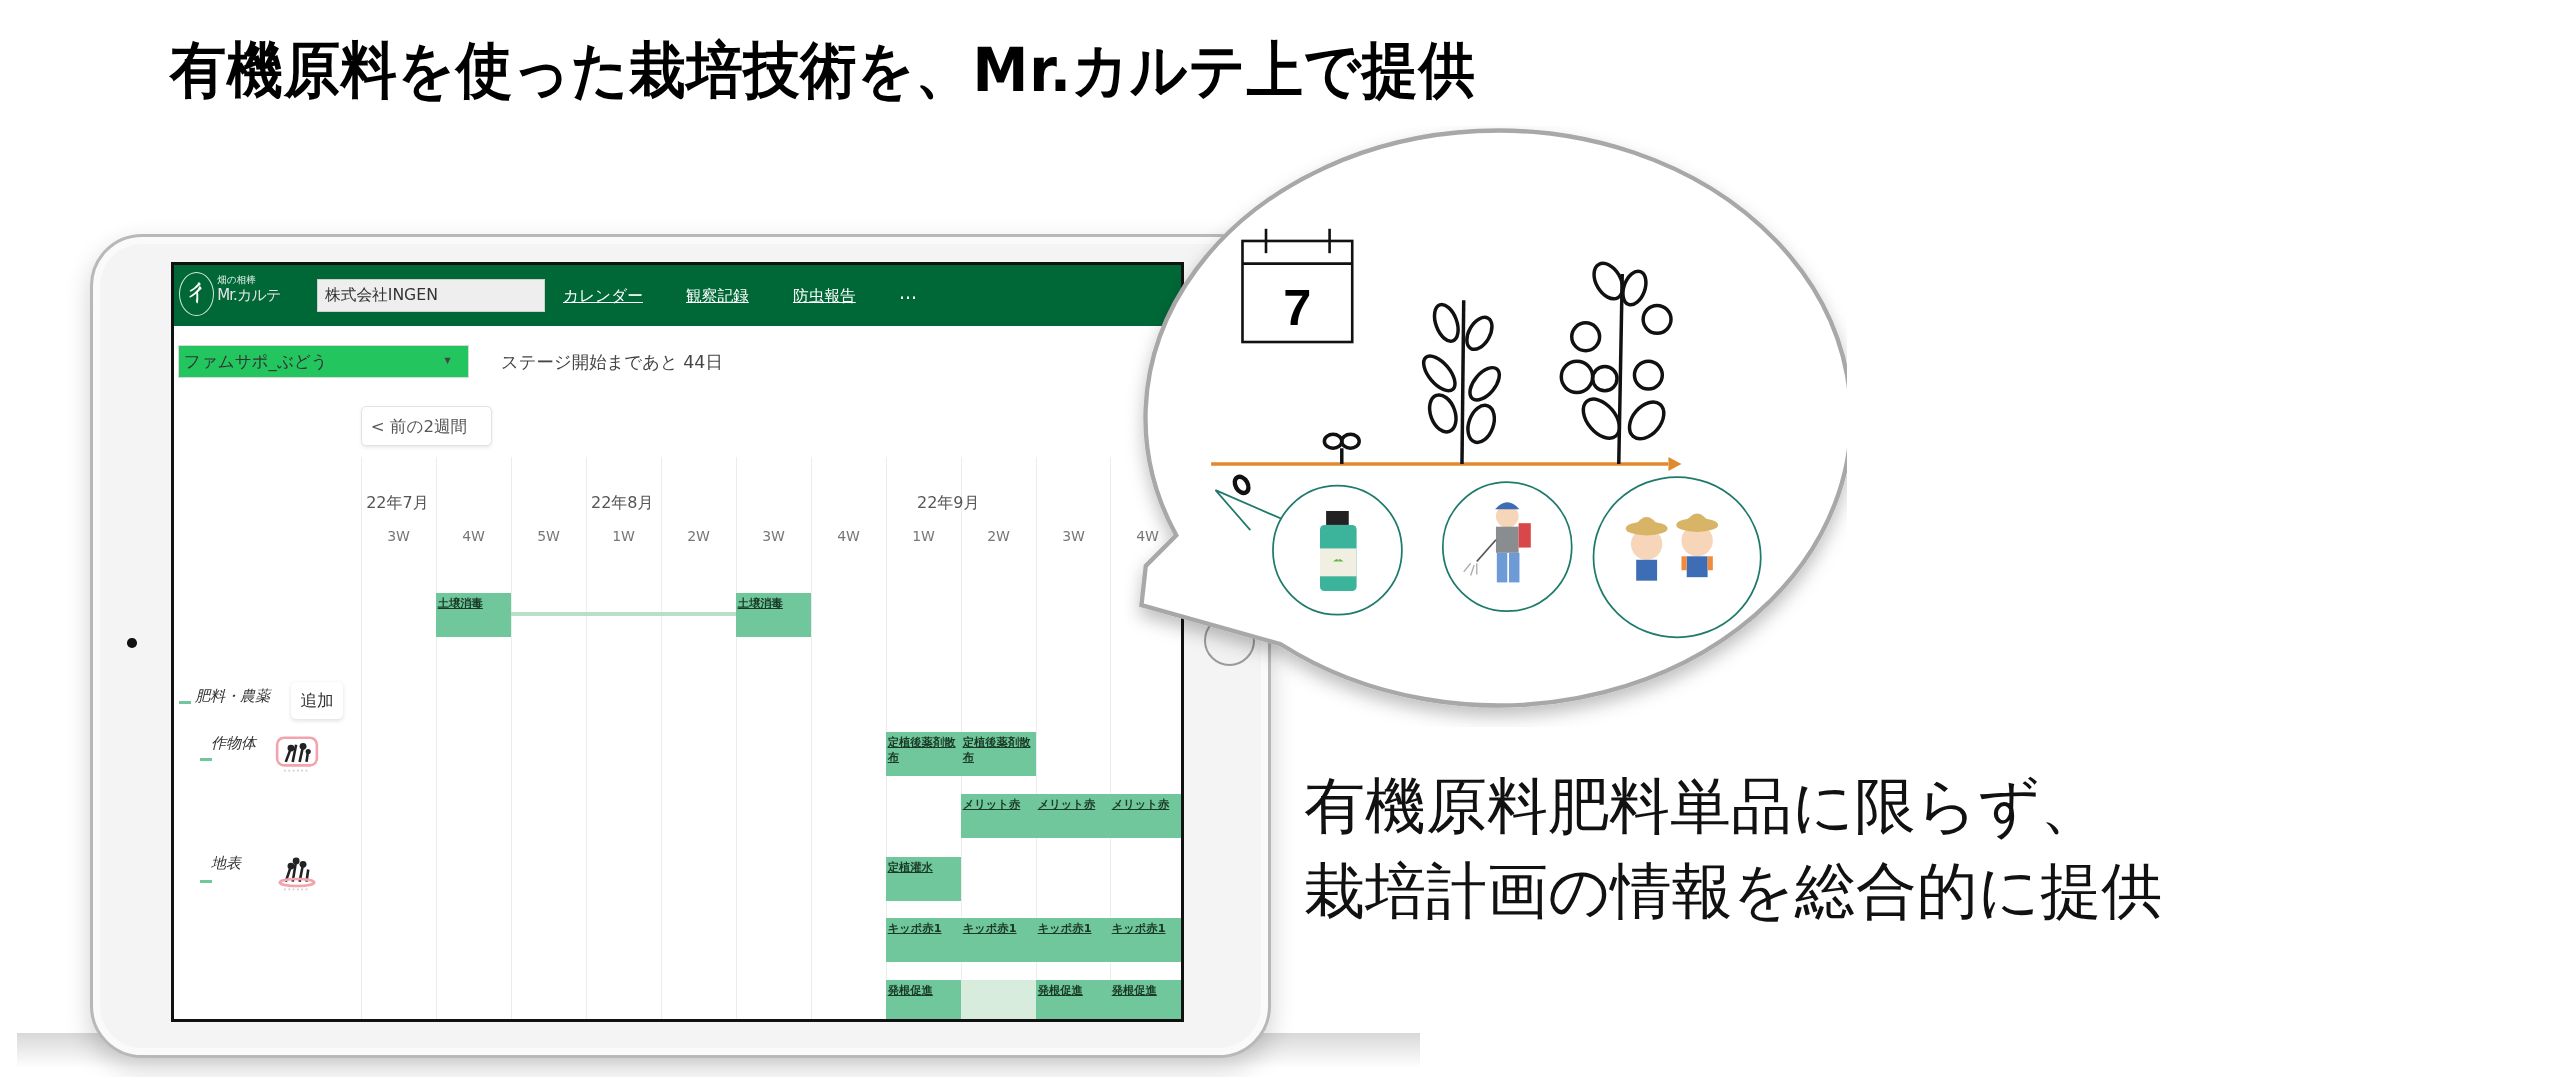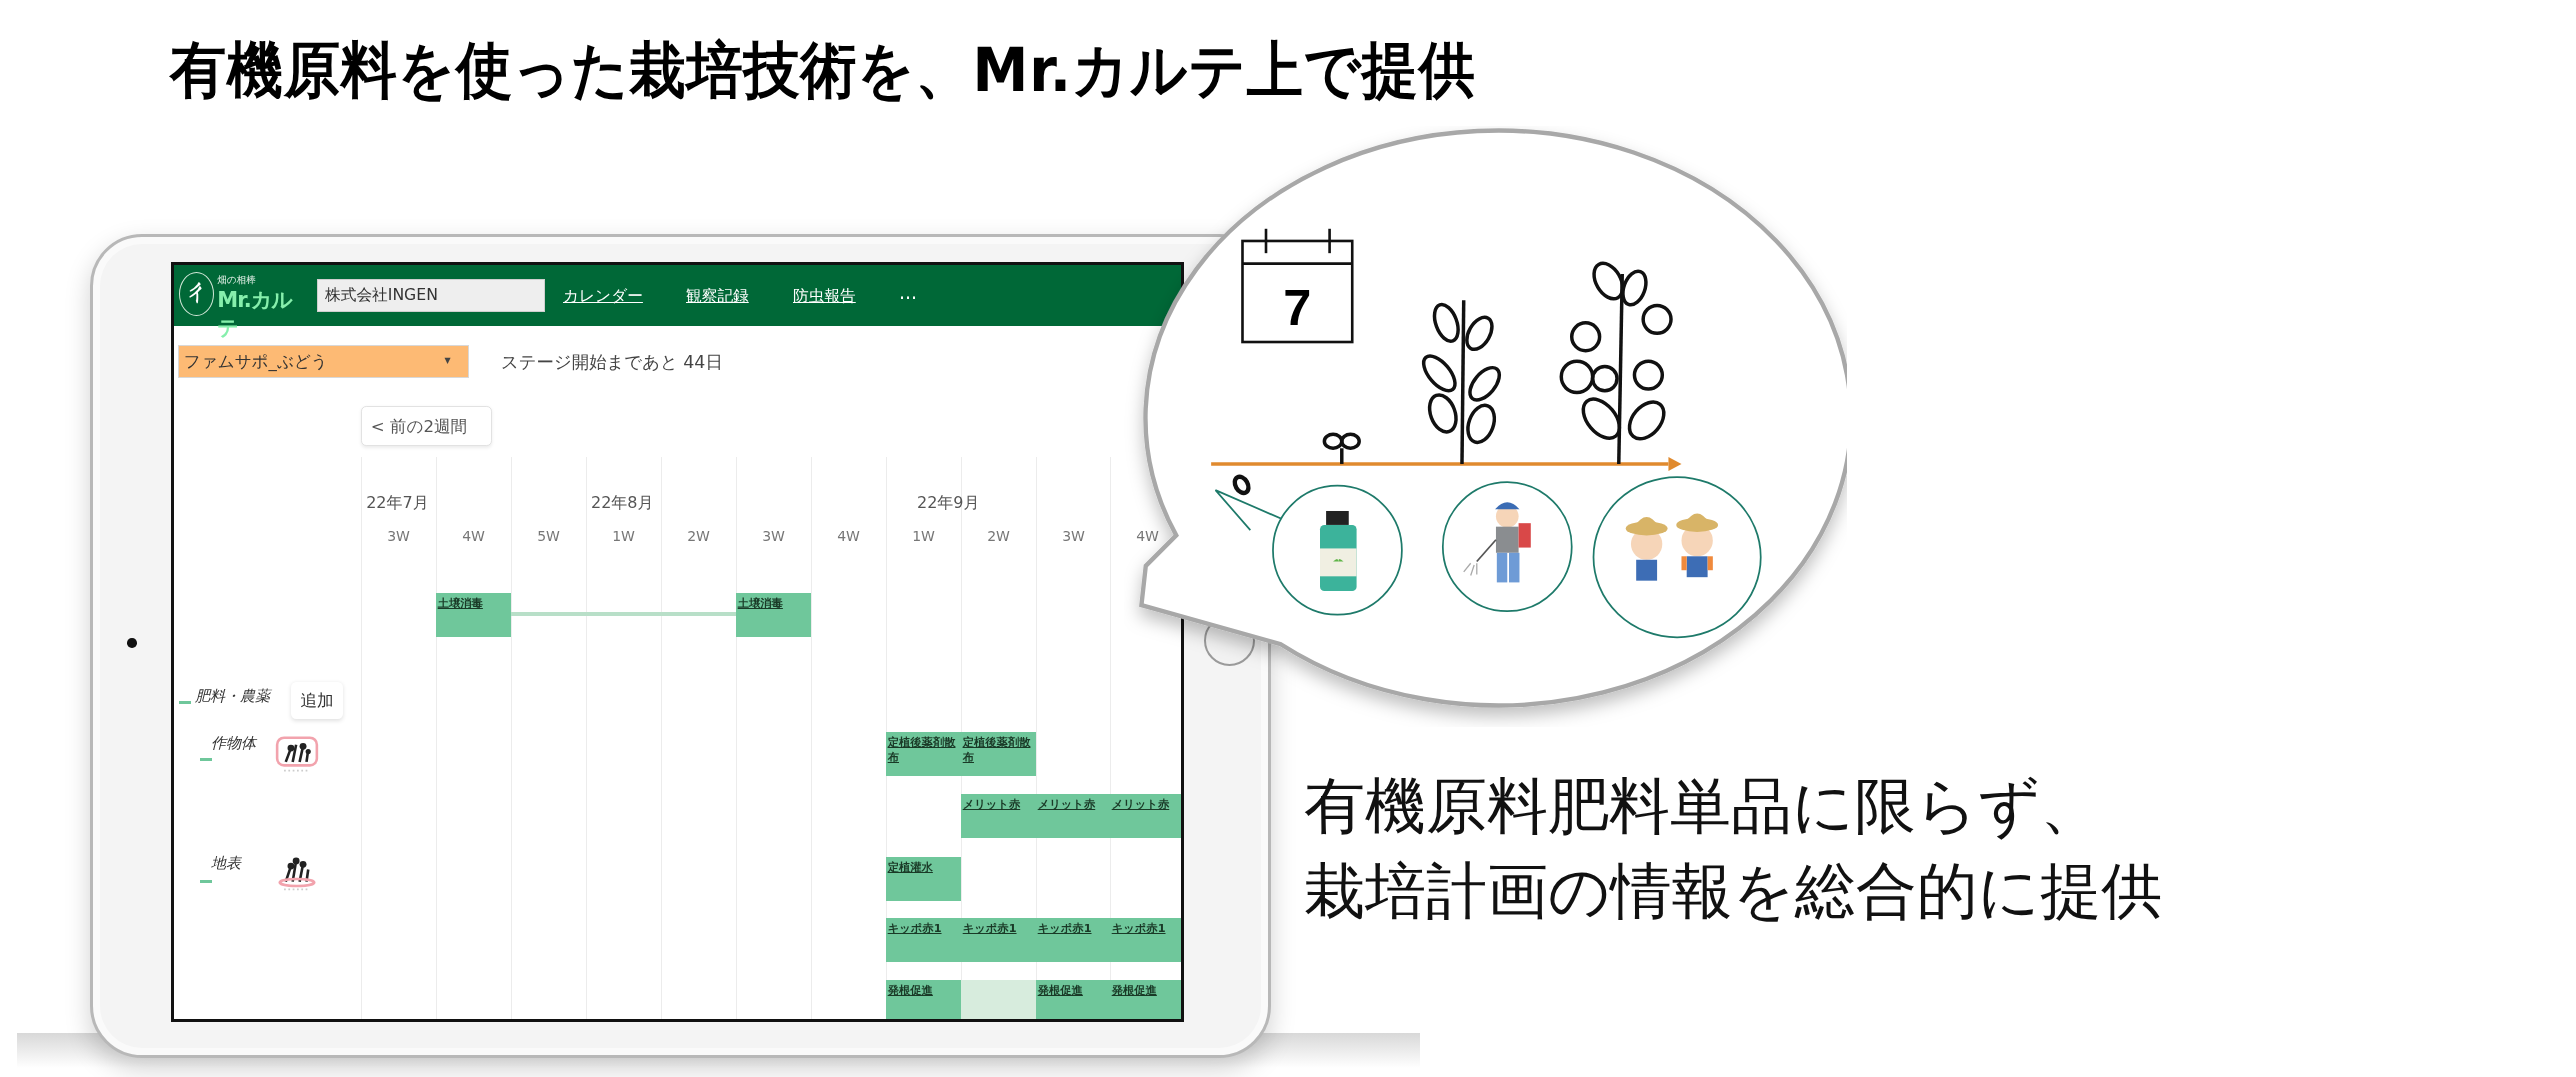--- a/index.html
+++ b/index.html
@@ -40,32 +40,32 @@
   .app-header {
     position: absolute; left: 0; top: 0; width: 100%; height: 61px;
     background: #006837;
   }
   .logo { position: absolute; left: 5.2px; top: 5.2px; width: 122px; height: 49px; color: #fff; }
   .logo-mark {
     position: absolute; left: 0; top: 1.7px; width: 35px; height: 44px; border: 1.7px solid #cfe6d6;
     border-radius: 50%; font-size: 26px; line-height: 38px; text-align: center; color: #fff; font-weight: bold;
   }
   .logo-tagline { position: absolute; left: 38px; top: 3.5px; font-size: 9.6px; color: #e8f3ec; }
-  .logo-name { position: absolute; left: 38px; top: 15.7px; font-size: 21px; font-weight: bold; letter-spacing: -0.9px; color: #86efac; }
+  .logo-name { position: absolute; left: 38px; top: 15.7px; font-size: 15px; font-weight: normal; letter-spacing: -0.9px; color: #e5e5e5; }
   .company-input {
     position: absolute; left: 143px; top: 14px; width: 228px; height: 33px;
     background: #eeeeee; border: 0.9px solid #cfcfcf; font-size: 15.7px; padding: 5.2px 7px; color: #333;
     font-family: "DejaVu Sans", sans-serif;
   }
   .nav-link { position: absolute; top: 21px; font-size: 15.7px; color: #fff; text-decoration: underline; white-space: nowrap; }
   .nav-more { position: absolute; top: 15.7px; left: 725px; font-size: 19px; color: #fff; }
 
   .crop-select {
     position: absolute; left: 3.5px; top: 80px; width: 291px; height: 33px;
-    border: 0.9px solid #d8d8d8; background: #fdba74; font-size: 16.6px; color: #333;
+    border: 0.9px solid #d8d8d8; background: #22c55e; font-size: 16.6px; color: #333;
     padding: 5.2px 5.2px; font-family: "DejaVu Sans", sans-serif;
   }
   .crop-select-arrow { position: absolute; left: 266px; top: 7px; font-size: 12.2px; color: #444; }
   .stage-text { position: absolute; left: 327px; top: 85px; font-size: 17.4px; color: #444; white-space: nowrap; }
 
   .prev-button {
     position: absolute; left: 187px; top: 141px; width: 131px; height: 40px;
     border: 0.9px solid #e2e2e2; border-radius: 5.2px; background: #fff;
     box-shadow: 0 1.7px 3.5px rgba(0,0,0,0.08); font-size: 16.6px; color: #555; padding: 8.7px 8.7px; white-space: nowrap;
   }

